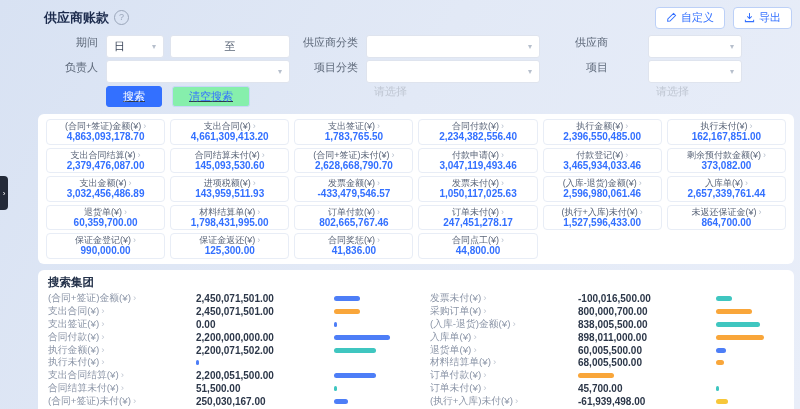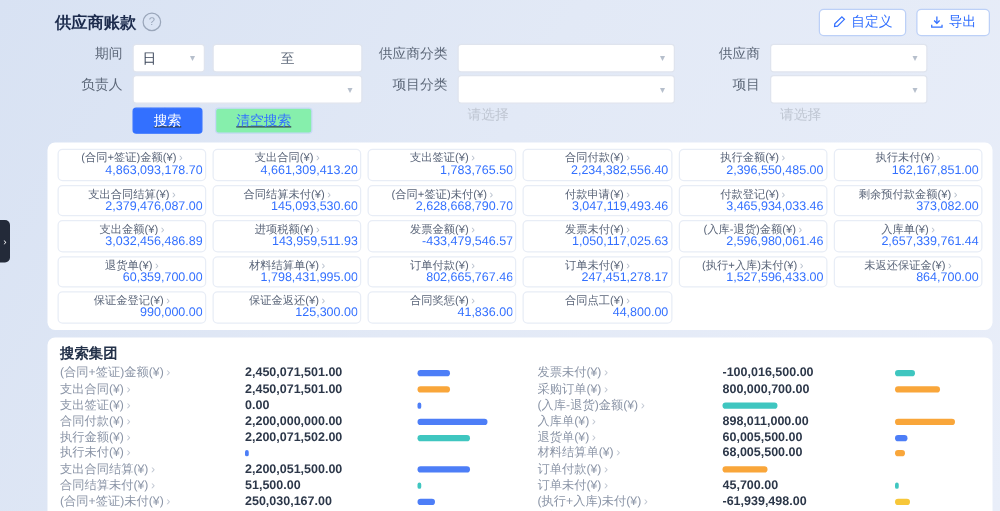--- a/index.html
+++ b/index.html
@@ -15,43 +15,43 @@
   .help{width:13px;height:13px;border:1px solid #9aa6ba;border-radius:50%;color:#9aa6ba;
         font-size:9px;line-height:12px;text-align:center;margin-left:5px;}
   .spacer{flex:1;}
   .hbtn{display:inline-flex;align-items:center;gap:4px;height:22px;padding:0 10px;margin-left:8px;
         background:#fff;border:1px solid #bcd0f7;border-radius:4px;color:#3370ff;font-size:11px;
         cursor:pointer;font-family:inherit;}
   
   .filters{padding:4px 4px 0 0;}
   .frow{display:grid;grid-template-columns:252px 242px 242px;column-gap:8px;margin-bottom:4px;}
   .fcell{display:flex;height:21px;min-width:0;}
-  .fcell.c3{padding-right:48px;}
+  .fcell.c3{padding-right:48px;gap:32px;}
   .flabel{width:60px;flex:none;text-align:right;padding-right:8px;color:#5d6879;white-space:nowrap;}
   .fctrl{flex:1;height:21px;background:#fff;border:1px solid #dfe4ee;border-radius:3px;
          display:flex;align-items:center;padding:0 7px;min-width:0;}
   .ph{color:#bfc6d2;white-space:nowrap;overflow:hidden;margin-top:39px;}
   .arrow{margin-left:auto;color:#b6bfcc;font-size:8px;}
   .unit{flex:none;width:42px;margin-right:6px;}
   .unit-val{color:#3a4559;}
   .range .ph{flex:1;text-align:center;}
   .sep{color:#5d6879;padding:0 2px;}
   .fbtns{margin:5px 0 7px 68px;display:flex;gap:10px;text-decoration:underline;}
   .btn{height:21px;border-radius:3px;font-size:11px;padding:0 16px;cursor:pointer;
        font-family:inherit;border:1px solid transparent;}
   .btn.primary{background:#3370ff;color:#fff;border-color:#3370ff;}
   .btn.ghost{background:#86efac;color:#3370ff;border-color:#c7d7f7;}
   
   .panel{background:#fff;border-radius:6px;}
   .metrics{display:grid;grid-template-columns:repeat(6,1fr);gap:3px 5px;padding:5px 8px;}
   .card{border:1px solid #e8edf6;border-radius:4px;text-align:center;padding:1px 2px;min-width:0;}
   .card-label{font-size:9px;line-height:10px;color:#5a6579;white-space:nowrap;overflow:hidden;}
   .chev{color:#b6bfcc;margin-left:2px;}
-  .card-value{font-size:10px;line-height:11.5px;font-weight:normal;color:#3370ff;
-              white-space:nowrap;overflow:hidden;text-align:right;}
+  .card-value{font-size:10px;line-height:11.5px;font-weight:bold;color:#3370ff;
+              white-space:nowrap;overflow:hidden;}
   
   .summary{margin-top:6px;padding:5px 10px 4px;}
   .stitle{font-size:11.5px;font-weight:bold;color:#233149;margin-bottom:3px;}
   .scols{display:grid;grid-template-columns:1fr 1fr;column-gap:28px;}
   .srow{display:flex;align-items:center;height:12.8px;min-width:0;}
   .slabel{width:148px;flex:none;color:#8b95a7;font-size:9.8px;white-space:nowrap;overflow:hidden;}
   .slabel .chev{color:#c0c7d2;}
   .sval{width:138px;flex:none;font-size:10px;font-weight:bold;color:#2c3749;
         white-space:nowrap;overflow:hidden;}
   .strack{flex:1;display:flex;align-items:center;min-width:0;}
@@ -469,20 +469,21 @@
             <span class="sval">800,000,700.00</span>
             <span class="strack">
               <span class="sbar" style="width: 36px; background: rgb(249, 166, 58);"></span>
             </span>
           </div>
 
           <div class="srow">
             <span class="slabel">
               <span>(入库-退货)金额(¥)</span><span class="chev">›</span>
             </span>
+            <span class="sval">838,005,500.00</span>
             <span class="strack">
               <span class="sbar" style="width: 44px; background: rgb(63, 198, 192);"></span>
             </span>
           </div>
 
           <div class="srow">
             <span class="slabel">
               <span>入库单(¥)</span><span class="chev">›</span>
             </span>
             <span class="sval">898,011,000.00</span>

